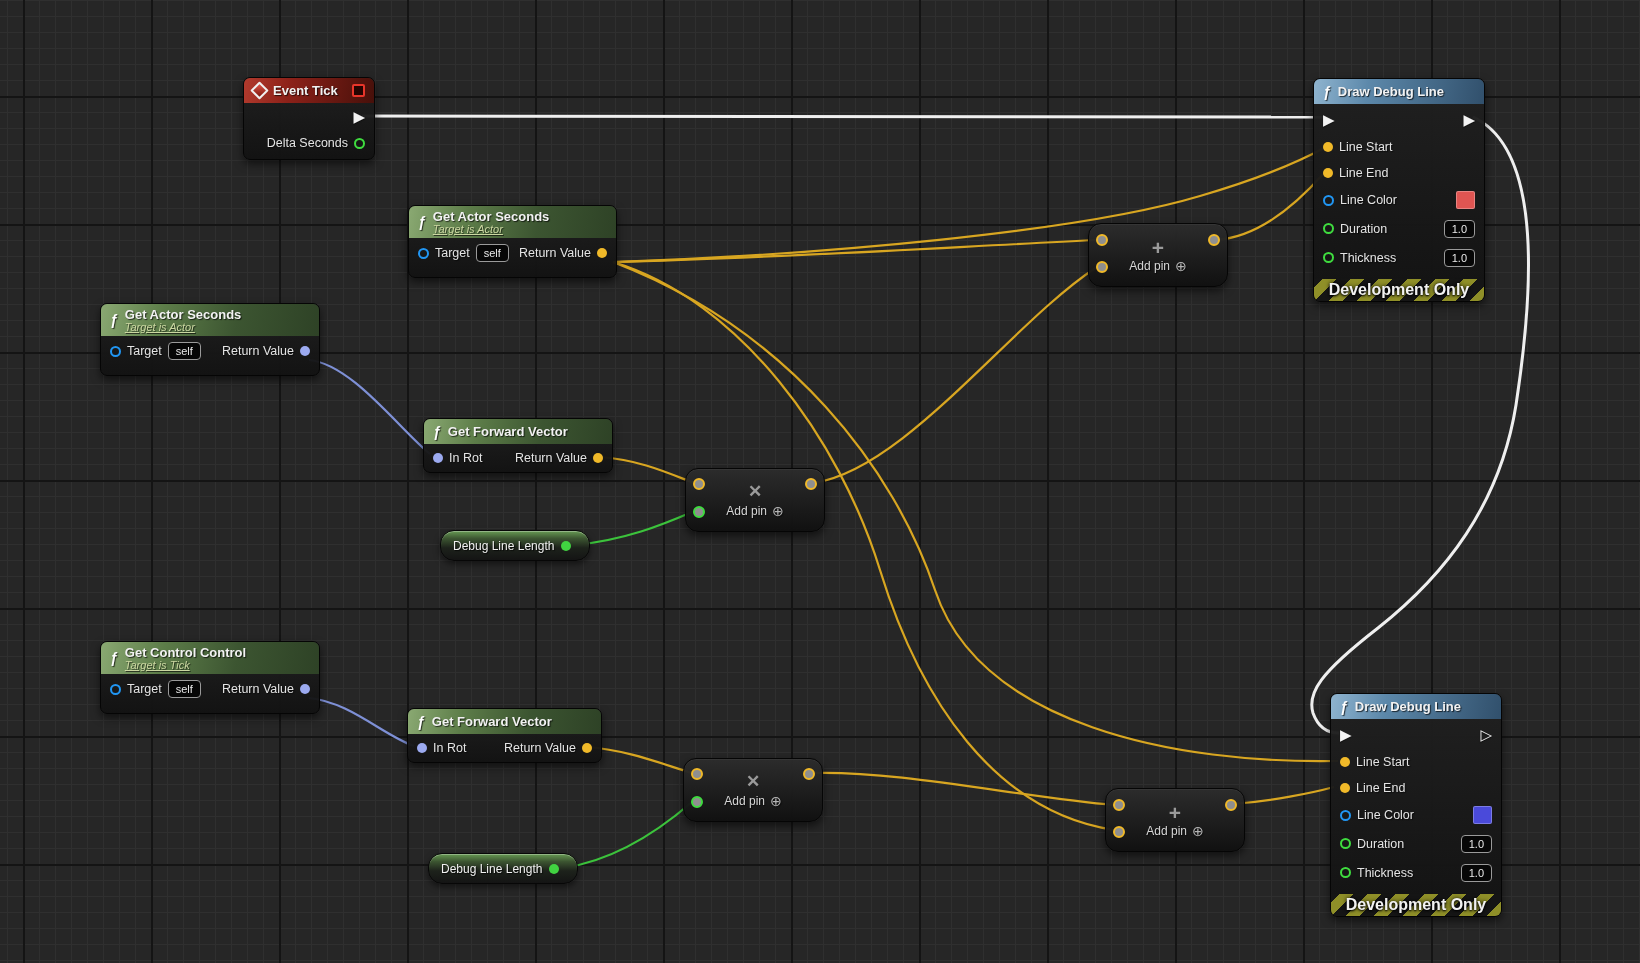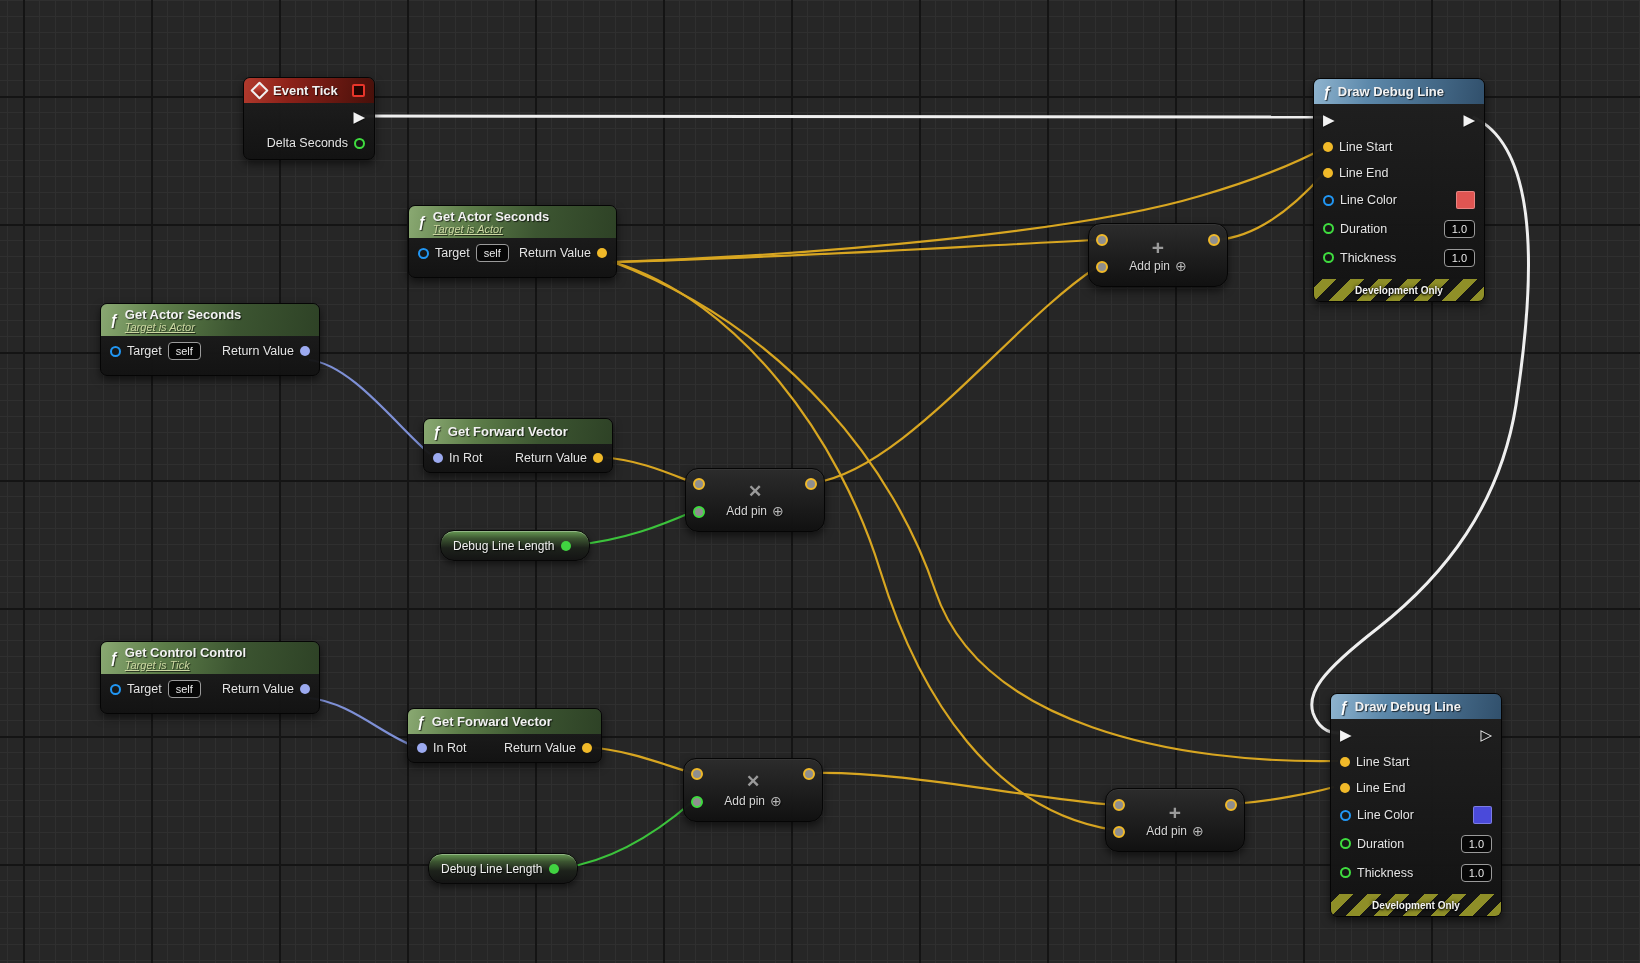--- a/index.html
+++ b/index.html
@@ -40,21 +40,21 @@
   .pin.ring{background:transparent;border:2.5px solid #888;width:7px;height:7px;}
   .pin.ring-blue{border-color:#2196f3;}
   .pin.ring-green{border-color:#3fdc3f;}
   .exec{font-size:15px;line-height:1;color:#f3f3f3;text-shadow:0 1px 1px rgba(0,0,0,.6);}
   .valbox{font-size:11px;color:#e8e8e8;background:#060606;border:1px solid #9a9a9a;border-radius:4px;padding:1px 7px;line-height:14px;}
   .swatch{width:17px;height:16px;border:1px solid rgba(255,255,255,.28);border-radius:2px;}
   .stripes{
     position:absolute;left:0;right:0;bottom:0;height:22px;border-radius:0 0 6px 6px;
     background:repeating-linear-gradient(-45deg,#8f8f28 0 10px,#151515 10px 20px);
     display:flex;align-items:center;justify-content:center;
-    font-size:10px;font-weight:bold;color:#f2f2f2;text-shadow:0 1px 2px #000,0 0 4px #000;text-align:center;
+    font-size:16px;font-weight:bold;color:#f2f2f2;text-shadow:0 1px 2px #000,0 0 4px #000;text-align:center;
   }
   .compact{display:flex;flex-direction:column;align-items:center;justify-content:center;border-radius:13px;
     background:linear-gradient(180deg,rgba(44,44,44,.97),rgba(16,16,16,.97));}
   .opglyph{font-size:17px;font-weight:bold;color:#9a9a9a;line-height:1;}
   .addpin-line{display:flex;align-items:center;gap:5px;margin-top:4px;font-size:12px;color:#d6d6d6;text-shadow:1px 1px 1px rgba(0,0,0,.6);}
   .oplus{font-size:14px;color:#b5b5b5;line-height:1;}
   .cpin{position:absolute;width:8px;height:8px;border-radius:50%;background:#8f8f8f;border:2.5px solid #f0b929;}
   .cpin.green{border-color:#3fdc3f;}
   .pill{
     position:absolute;display:flex;align-items:center;gap:7px;padding:0 12px;height:29px;border-radius:14px;

